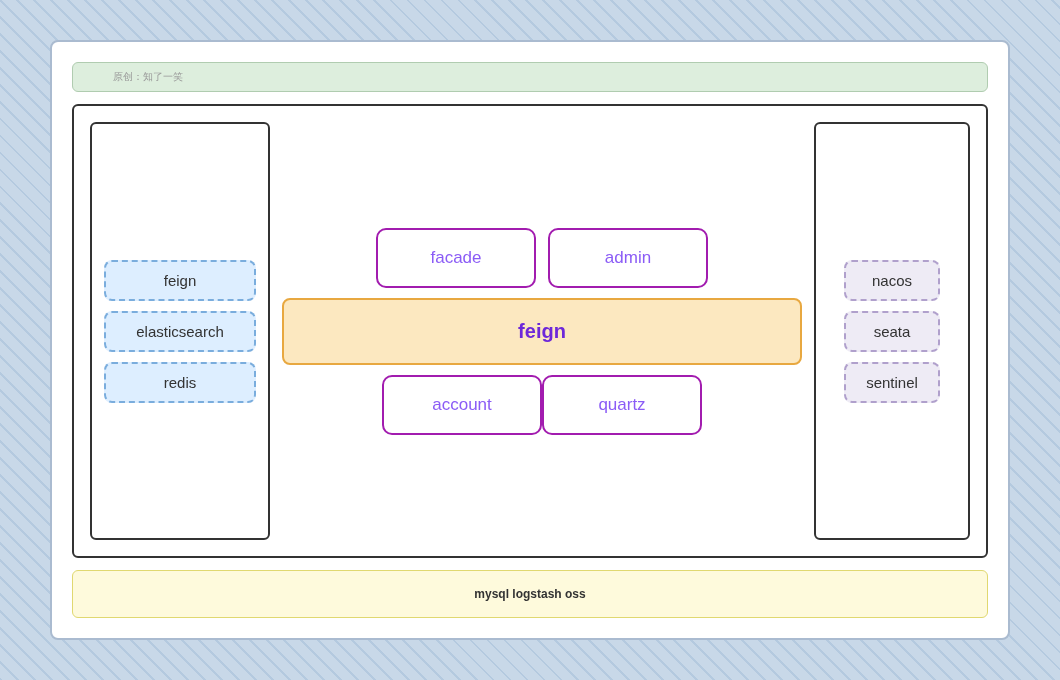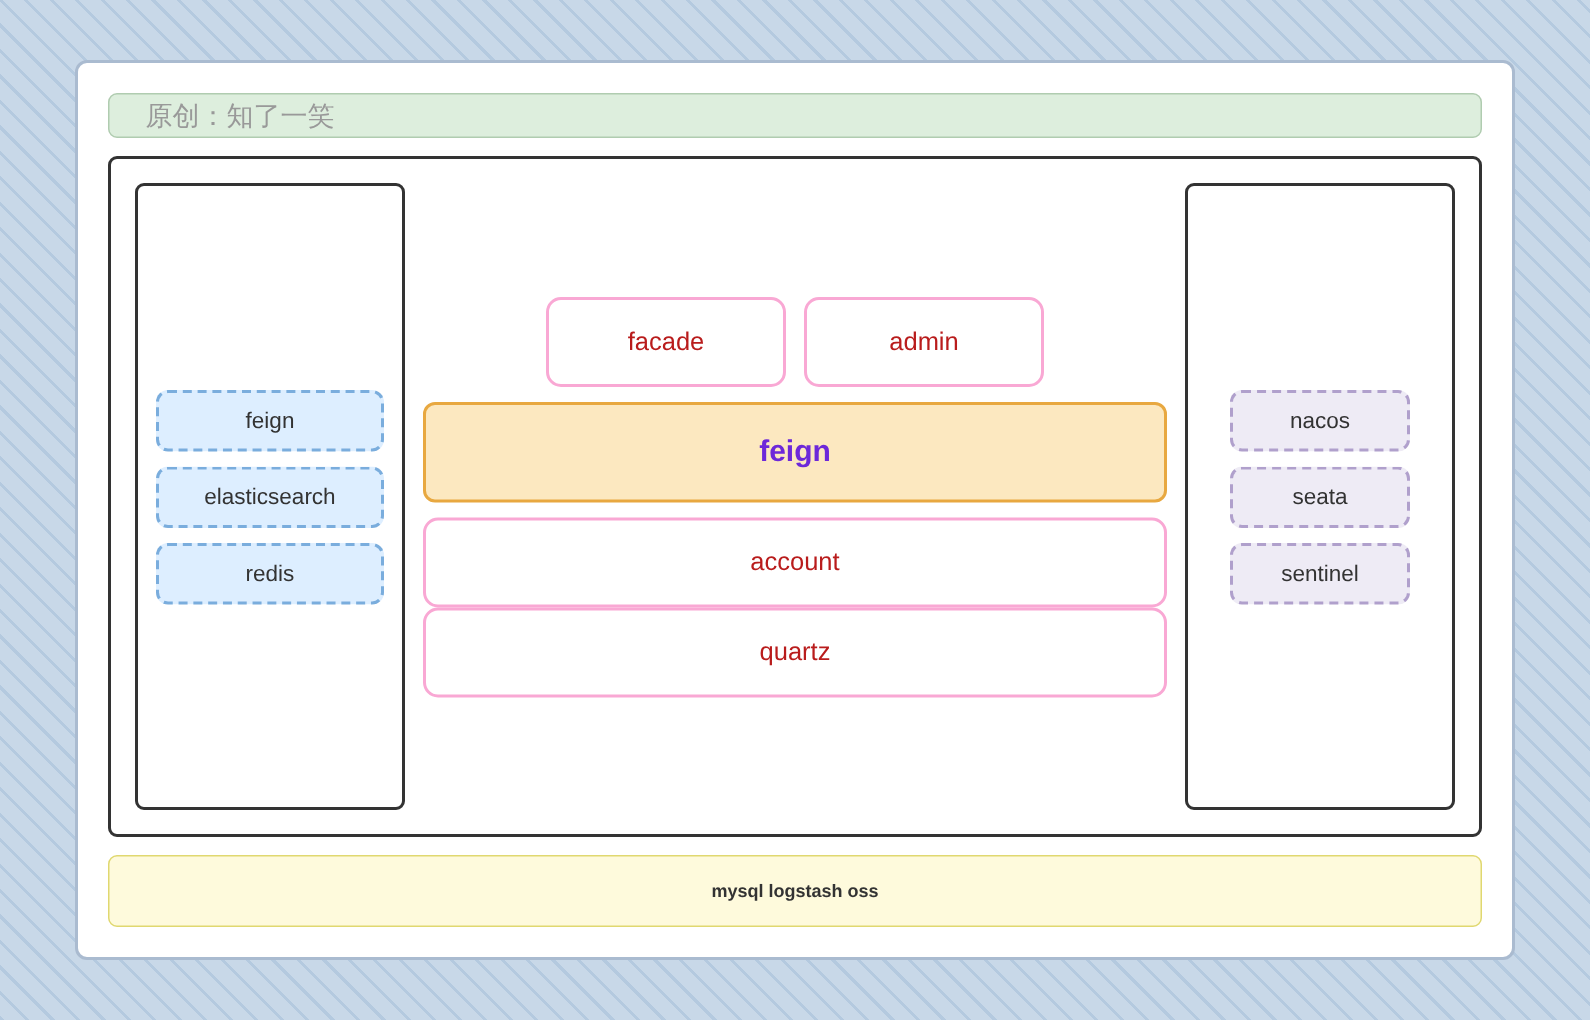--- a/index.html
+++ b/index.html
@@ -39,23 +39,23 @@
       border: 1.5px solid #b0ccb0;
       border-radius: 6px;
       padding: 14px 24px;
       display: flex;
       align-items: center;
       position: relative;
     }
 
     .gateway-credit {
       color: #999;
-      font-size: 18px;
+      font-size: 10px;
       position: absolute;
-      left: 24px;
+      left: 40px;
     }
 
     .gateway-title {
       font-weight: bold;
       font-size: 20px;
       color: #222;
       flex: 1;
       text-align: center;
     }
 
@@ -102,50 +102,50 @@
     }
 
     .center-top-row {
       display: flex;
       flex-direction: row;
       gap: 12px;
       justify-content: center;
     }
 
     .solid-box {
-      border: 2px solid #f9a8d4;
+      border: 2px solid #a21caf;
       border-radius: 10px;
       background: white;
       padding: 18px 40px;
       font-size: 17px;
-      color: #b91c1c;
+      color: #8b5cf6;
       text-align: center;
       min-width: 160px;
     }
 
     .feign-box {
       border: 2px solid #e8a840;
       border-radius: 8px;
       background: #fce8c0;
       padding: 20px;
       font-size: 20px;
       font-weight: bold;
       color: #6d28d9;
       text-align: center;
     }
 
     .center-bottom-row {
       display: flex;
-      flex-direction: column;
+      flex-direction: row;
       justify-content: center;
     }
 
     
     .right-col {
-      width: 180px;
+      width: 156px;
       border: 2px solid #333;
       border-radius: 6px;
       padding: 28px;
       display: flex;
       flex-direction: column;
       gap: 10px;
       justify-content: center;
     }
 
     .dashed-box-purple {

